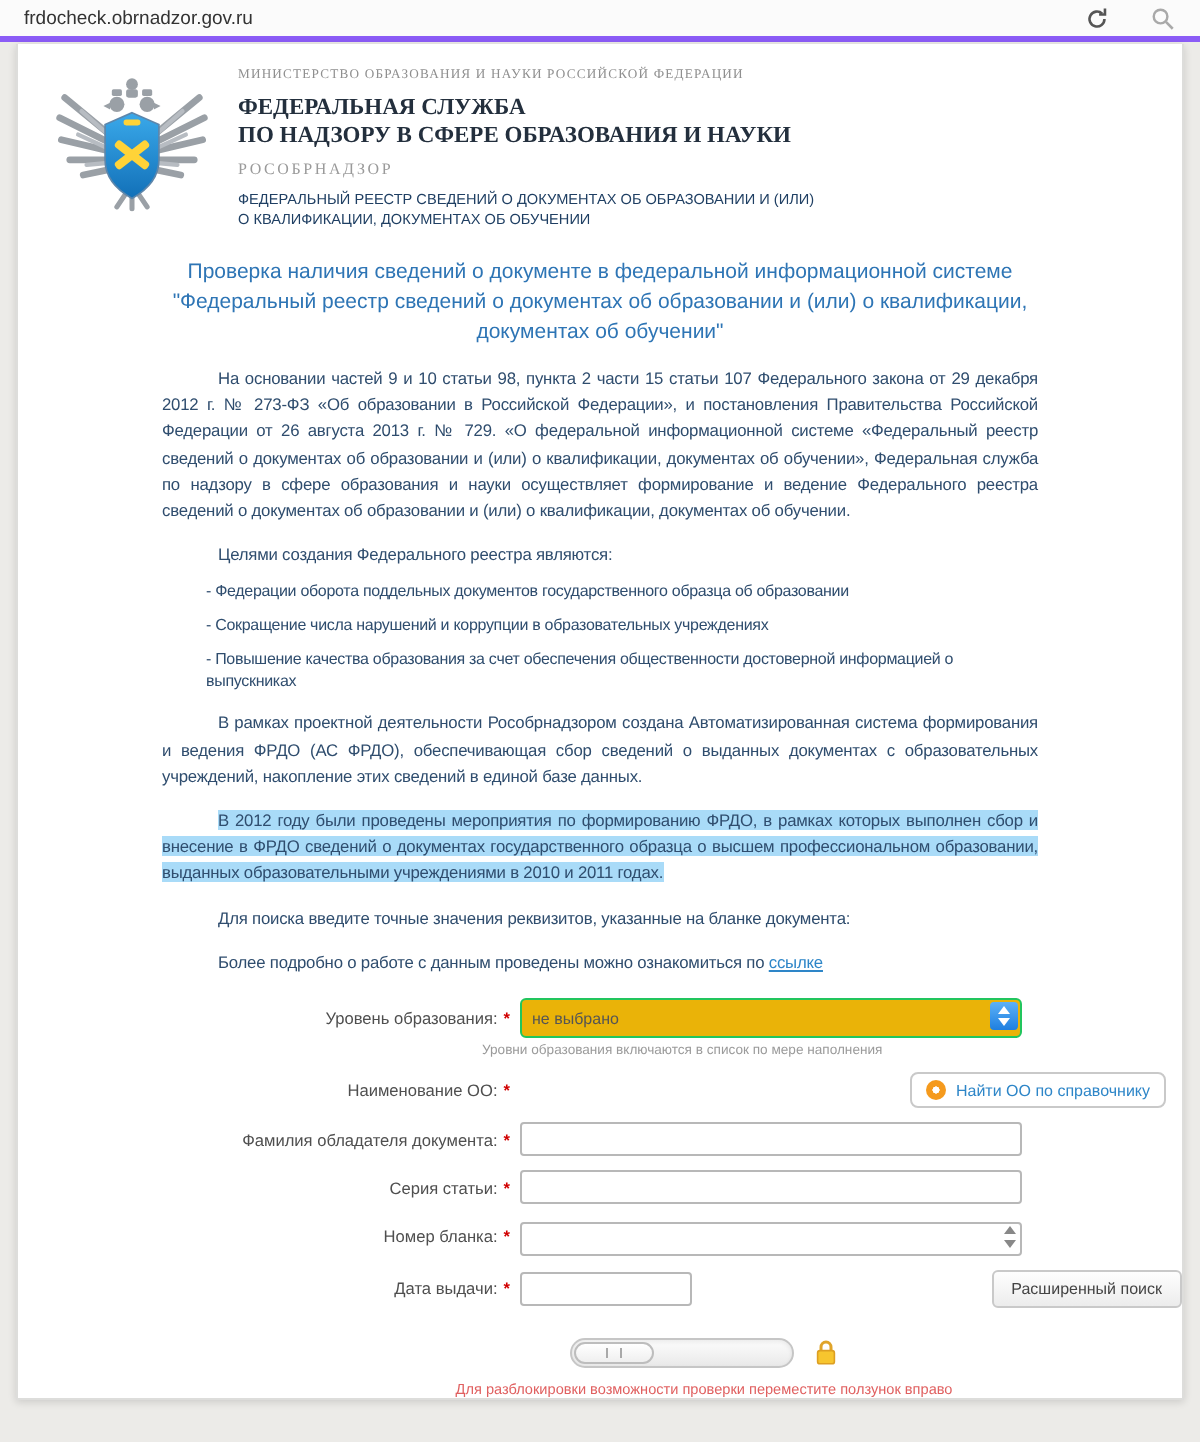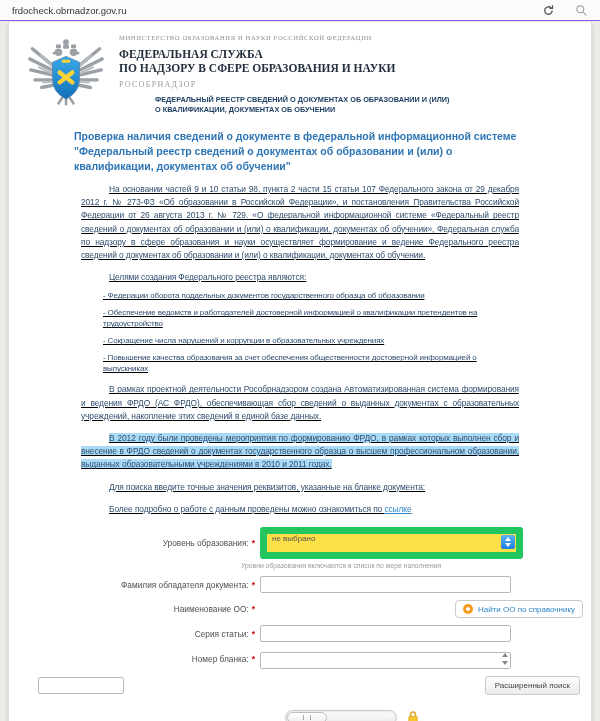--- a/index.html
+++ b/index.html
@@ -4,48 +4,48 @@
 <style>
   html,body { margin:0; padding:0; }
   body {
     width:600px; height:721px; background:#ecebe8;
     font-family:"Liberation Sans", sans-serif;
     -webkit-font-smoothing:antialiased;
     overflow:hidden;
   }
   
   .urlbar {
-    height:21px; background:#fbfbfb; border-bottom:1px solid #8b5cf6;
+    height:21px; background:#fbfbfb; border-bottom:3px solid #8b5cf6;
     display:flex; align-items:center; padding:0 12px; box-sizing:border-box;
   }
   .url-text { flex:1; font-size:9.5px; color:#333; }
   .urlbar-icons { display:flex; align-items:center; gap:20px; }
   .urlbar-icons svg { display:block; }
 
   
   .card {
     margin:1px 8px 0; background:#fff; border:1px solid #dddddb; border-top:none;
     box-shadow:0 1px 4px rgba(0,0,0,.14);
   }
 
   
   .site-header { display:flex; padding:10px 0 0 14px; }
   .logo { width:86px; height:74px; flex:none; }
   .header-text { margin-left:10px; padding-top:2px; }
   .ministry { font-family:"Liberation Serif", serif; font-size:6.6px; letter-spacing:.6px; color:#8f8f8f; }
   .service { font-family:"Liberation Serif", serif; font-size:11.5px; font-weight:bold; color:#232f3d; line-height:14px; margin-top:6px; }
   .abbr { font-family:"Liberation Serif", serif; font-size:8px; letter-spacing:1.3px; color:#9a9a9a; margin-top:5px; }
-  .registry { font-size:7.3px; font-weight:bold; color:#1f3f63; line-height:10px; margin-top:6px;margin-left:36px; }
+  .registry { font-size:7.3px; font-weight:normal; color:#1f3f63; line-height:10px; margin-top:6px; }
 
   
   .title {
-    margin:14px auto 0; max-width:452px; text-align:left;
-    color:#2e75b5; font-size:10.5px; line-height:15px; font-weight:bold;
-  }
-  .content { padding:0 72px; margin-top:7px;text-decoration:underline; }
+    margin:14px auto 0; max-width:452px; text-align:center;
+    color:#2e75b5; font-size:10.5px; line-height:15px; font-weight:normal;
+  }
+  .content { padding:0 72px; margin-top:7px; }
   .para {
     margin:9px 0 0; font-size:8.4px; line-height:13.2px; letter-spacing:-.1px;
     color:#2f4d6e; text-align:justify;
   }
   .indent { text-indent:28px; }
   .goals { margin-top:3px; }
   .goal {
     font-size:8px; letter-spacing:-.15px; line-height:11px; color:#2f4d6e;
     padding-left:22px; margin-top:6px;
   }
@@ -58,22 +58,22 @@
   .flabel { width:222px; text-align:right; font-size:8.3px; color:#4f4f4f; flex:none; }
   .req { color:#d00000; margin-left:3px; font-weight:bold; }
   .txt {
     margin-left:5px; width:243px; height:15px; border:1px solid #b8b8b8; border-radius:2px;
     font-size:9px; padding:0 3px; box-sizing:content-box; outline:none; background:#fff;
     font-family:"Liberation Sans", sans-serif;
   }
   .txt.date { width:78px; }
   
   .select {
-    margin-left:5px; width:249px; height:18px; border:7px solid #22c55e; border-radius:3px;
-    position:relative; background:#fde047; display:flex; align-items:flex-start; cursor:pointer;
+    margin-left:5px; width:249px; height:18px; border:1px solid #22c55e; border-radius:3px;
+    position:relative; background:#eab308; display:flex; align-items:center; cursor:pointer;
   }
   .sel-val { font-size:8px; color:#555; padding-left:5px; }
   .sel-arrows {
     position:absolute; right:1px; top:1px; width:14px; height:14px; border-radius:2px;
     background:linear-gradient(#5db1f7,#1e7fe0);
     display:flex; flex-direction:column; align-items:center; justify-content:center; gap:2px;
   }
   .tri-up { width:0; height:0; border-left:3px solid transparent; border-right:3px solid transparent; border-bottom:4px solid #fff; }
   .tri-dn { width:0; height:0; border-left:3px solid transparent; border-right:3px solid transparent; border-top:4px solid #fff; }
   .fhint { margin-left:232px; font-size:6.8px; color:#9b9b9b; margin-top:3px; }
@@ -86,21 +86,21 @@
   }
   .sp-up { width:0; height:0; border-left:3px solid transparent; border-right:3px solid transparent; border-bottom:4px solid #888; }
   .sp-dn { width:0; height:0; border-left:3px solid transparent; border-right:3px solid transparent; border-top:4px solid #888; }
   
   .btn {
     display:inline-flex; align-items:center; gap:5px; background:#fff;
     border:1px solid #c9c9c9; border-radius:4px; font-size:8px; padding:3px 7px;
     font-family:"Liberation Sans", sans-serif; cursor:pointer;
   }
   .btn-find { margin-left:auto; margin-right:8px; color:#2e86c8; }
-  .btn-adv { margin-left:auto; margin-right:11px; background:linear-gradient(#fefefe,#ececec); color:#444; border-radius:3px; padding:4px 9px; }
+  .btn-adv { margin-left:auto; margin-right:0; background:linear-gradient(#fefefe,#ececec); color:#444; border-radius:3px; padding:4px 9px; }
   .oicon {
     width:10px; height:10px; border-radius:50%; flex:none;
     background:radial-gradient(circle at 50% 50%, #ffffff 0 1.7px, #f59a1d 1.9px);
   }
 
   
   .slider-zone { display:flex; align-items:center; justify-content:center; margin-top:15px; padding-left:104px; }
   .slider-track {
     width:110px; height:13px; border:1px solid #c6c6c6; border-radius:8px;
     background:linear-gradient(#fdfdfd,#e9e9e9); position:relative;
@@ -199,21 +199,20 @@
       </div>
     </div>
 
     <div class="title">Проверка наличия сведений о документе в федеральной информационной системе "Федеральный реестр сведений о документах об образовании и (или) о квалификации, документах об обучении"</div>
 
     <div class="content">
       <p class="para indent">На основании частей 9 и 10 статьи 98, пункта 2 части 15 статьи 107 Федерального закона от 29 декабря 2012 г. № 273-ФЗ «Об образовании в Российской Федерации», и постановления Правительства Российской Федерации от 26 августа 2013 г. № 729. «О федеральной информационной системе «Федеральный реестр сведений о документах об образовании и (или) о квалификации, документах об обучении», Федеральная служба по надзору в сфере образования и науки осуществляет формирование и ведение Федерального реестра сведений о документах об образовании и (или) о квалификации, документах об обучении.</p>
       <p class="para indent">Целями создания Федерального реестра являются:</p>
       <div class="goals">
         <div class="goal">- Федерации оборота поддельных документов государственного образца об образовании</div>
-        <div class="goal">- Обеспечение ведомств и работодателей достоверной информацией о квалификации претендентов на трудоустройство</div>
         <div class="goal">- Сокращение числа нарушений и коррупции в образовательных учреждениях</div>
         <div class="goal">- Повышение качества образования за счет обеспечения общественности достоверной информацией о выпускниках</div>
       </div>
       <p class="para indent">В рамках проектной деятельности Рособрнадзором создана Автоматизированная система формирования и ведения ФРДО (АС ФРДО), обеспечивающая сбор сведений о выданных документах с образовательных учреждений, накопление этих сведений в единой базе данных.</p>
       <p class="para indent"><span class="hl">В 2012 году были проведены мероприятия по формированию ФРДО, в рамках которых выполнен сбор и внесение в ФРДО сведений о документах государственного образца о высшем профессиональном образовании, выданных образовательными учреждениями в 2010 и 2011 годах.</span></p>
       <p class="para indent">Для поиска введите точные значения реквизитов, указанные на бланке документа:</p>
       <p class="para indent"><span>Более подробно о работе с данным проведены можно ознакомиться по</span> <span class="link">ссылке</span></p>
     </div>
 
     <div class="form">
@@ -224,49 +223,50 @@
           <span class="sel-val">не выбрано</span>
           <span class="sel-arrows">
               <i class="tri-up"></i>
               <i class="tri-dn"></i>
             </span>
         </div>
       </div>
       <div class="fhint">Уровни образования включаются в список по мере наполнения</div>
 
       <div class="frow">
-        <div class="flabel"><span>Фамилия обладателя документа:</span><span class="req">*</span></div>
-        <input class="txt" type="text" value="" style="">
-      </div>
-
-      <div class="frow">
         <div class="flabel"><span>Наименование ОО:</span><span class="req">*</span></div>
         <button class="btn btn-find">
           <span class="oicon"></span>
           <span>Найти ОО по справочнику</span>
         </button>
+      </div>
+
+      <div class="frow">
+        <div class="flabel"><span>Фамилия обладателя документа:</span><span class="req">*</span></div>
+        <input class="txt" type="text" value="" style="">
       </div>
 
       <div class="frow">
         <div class="flabel"><span>Серия статьи:</span><span class="req">*</span></div>
         <input class="txt" type="text" value="" style="">
       </div>
 
       <div class="frow">
         <div class="flabel"><span>Номер бланка:</span><span class="req">*</span></div>
         <span class="num-wrap">
           <input class="txt" type="text" value="" style="">
           <span class="spinner">
               <i class="sp-up"></i>
               <i class="sp-dn"></i>
             </span>
         </span>
       </div>
 
       <div class="frow">
+        <div class="flabel"><span>Дата выдачи:</span><span class="req">*</span></div>
         <input class="txt date" type="text" value="" style="">
         <button class="btn btn-adv">Расширенный поиск</button>
       </div>
 
       <div class="slider-zone">
         <div class="slider-track">
           <div class="slider-handle">
               <i></i>
               <i></i>
             </div>

